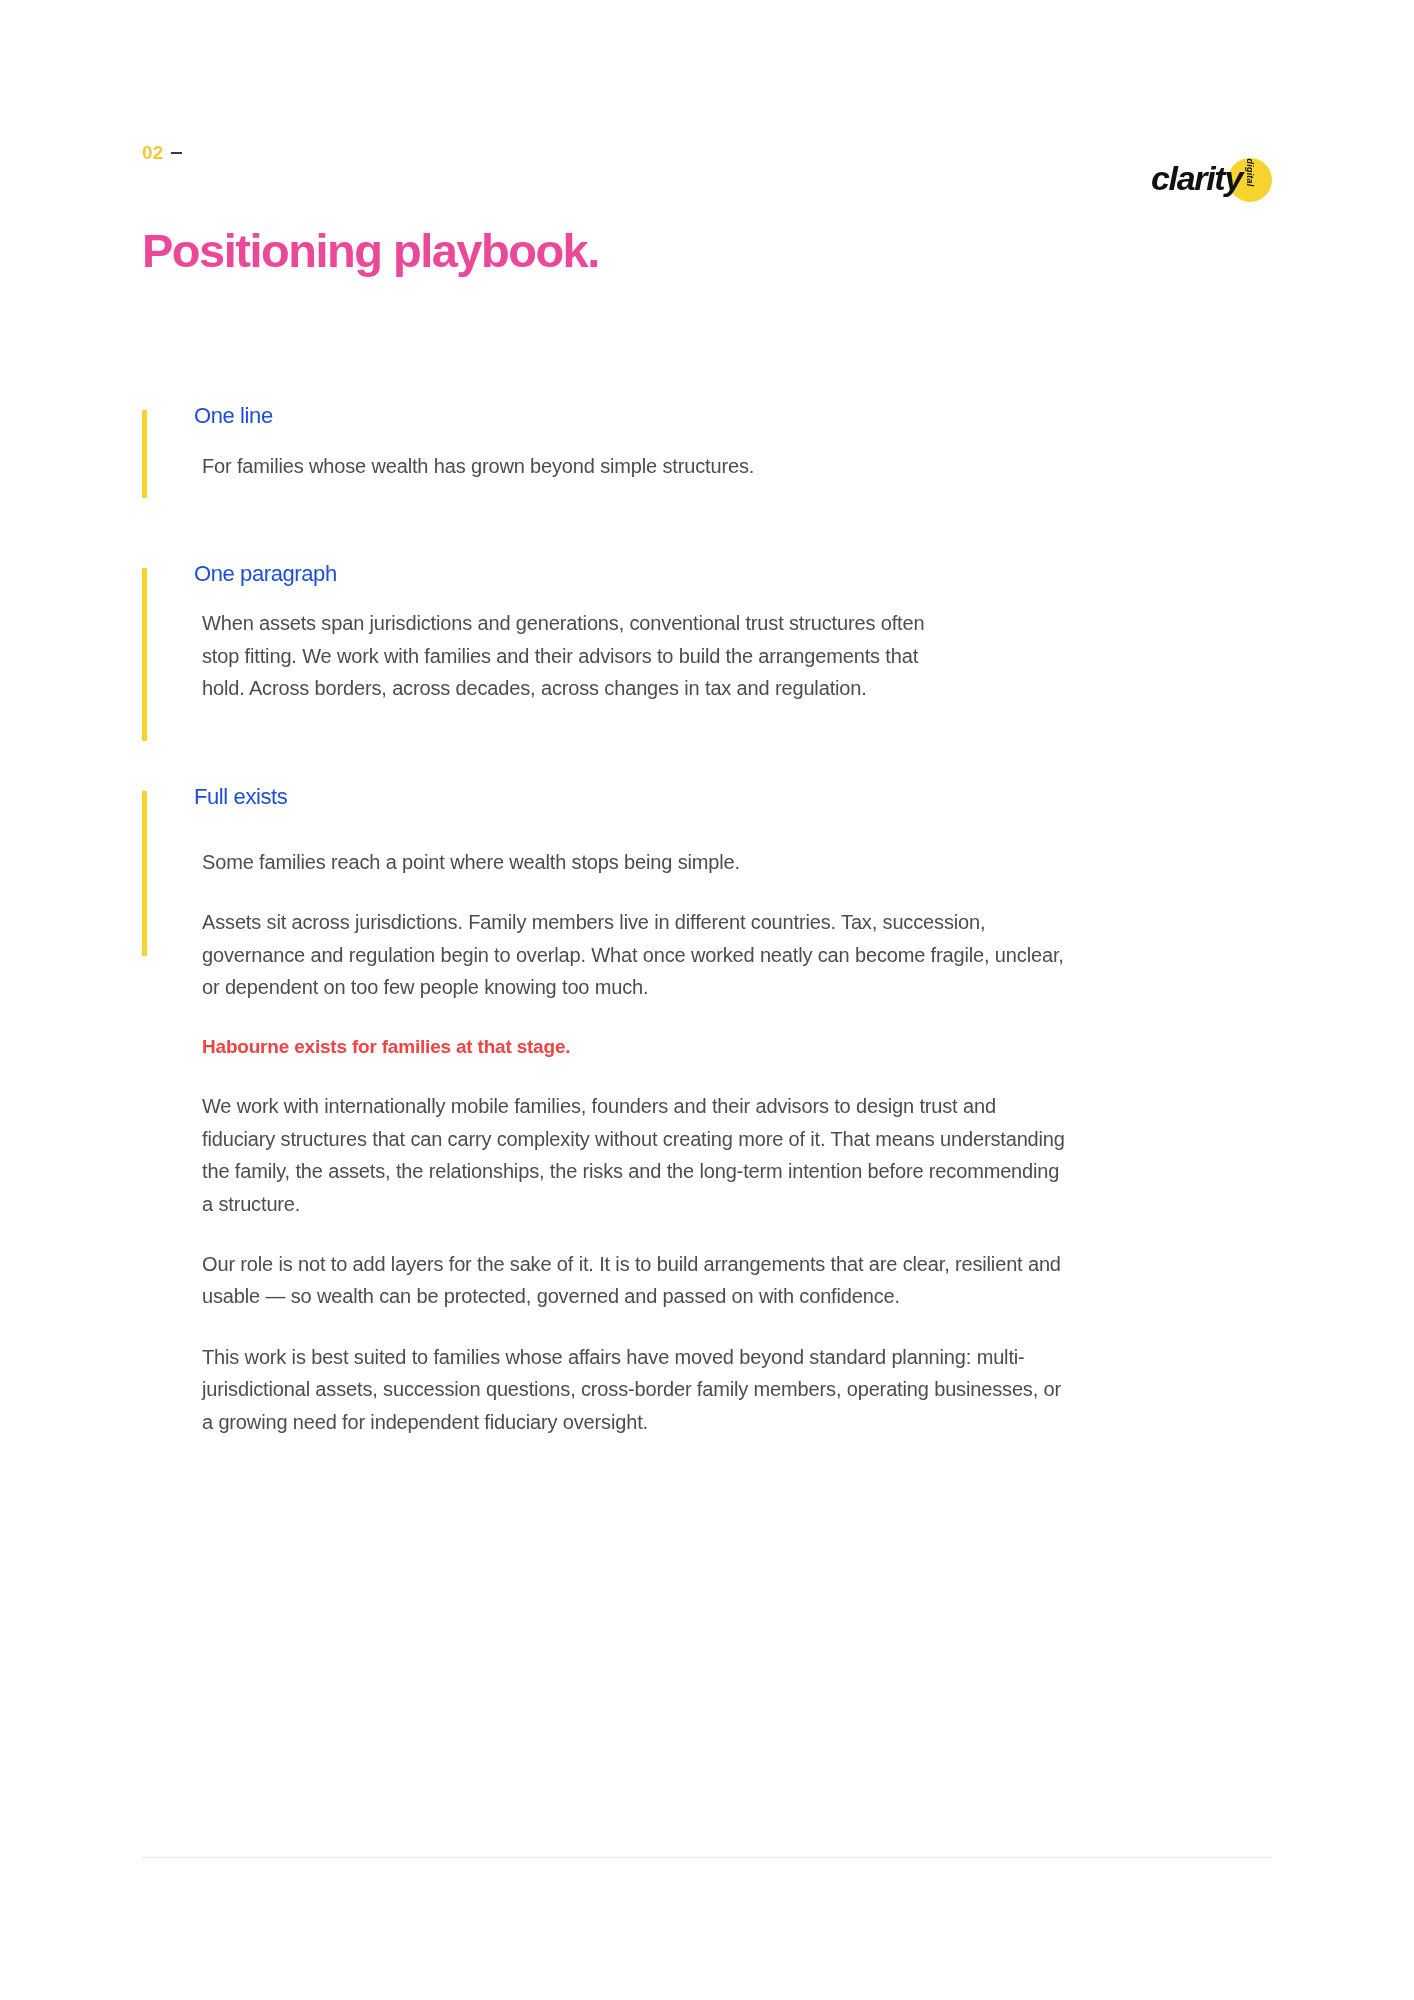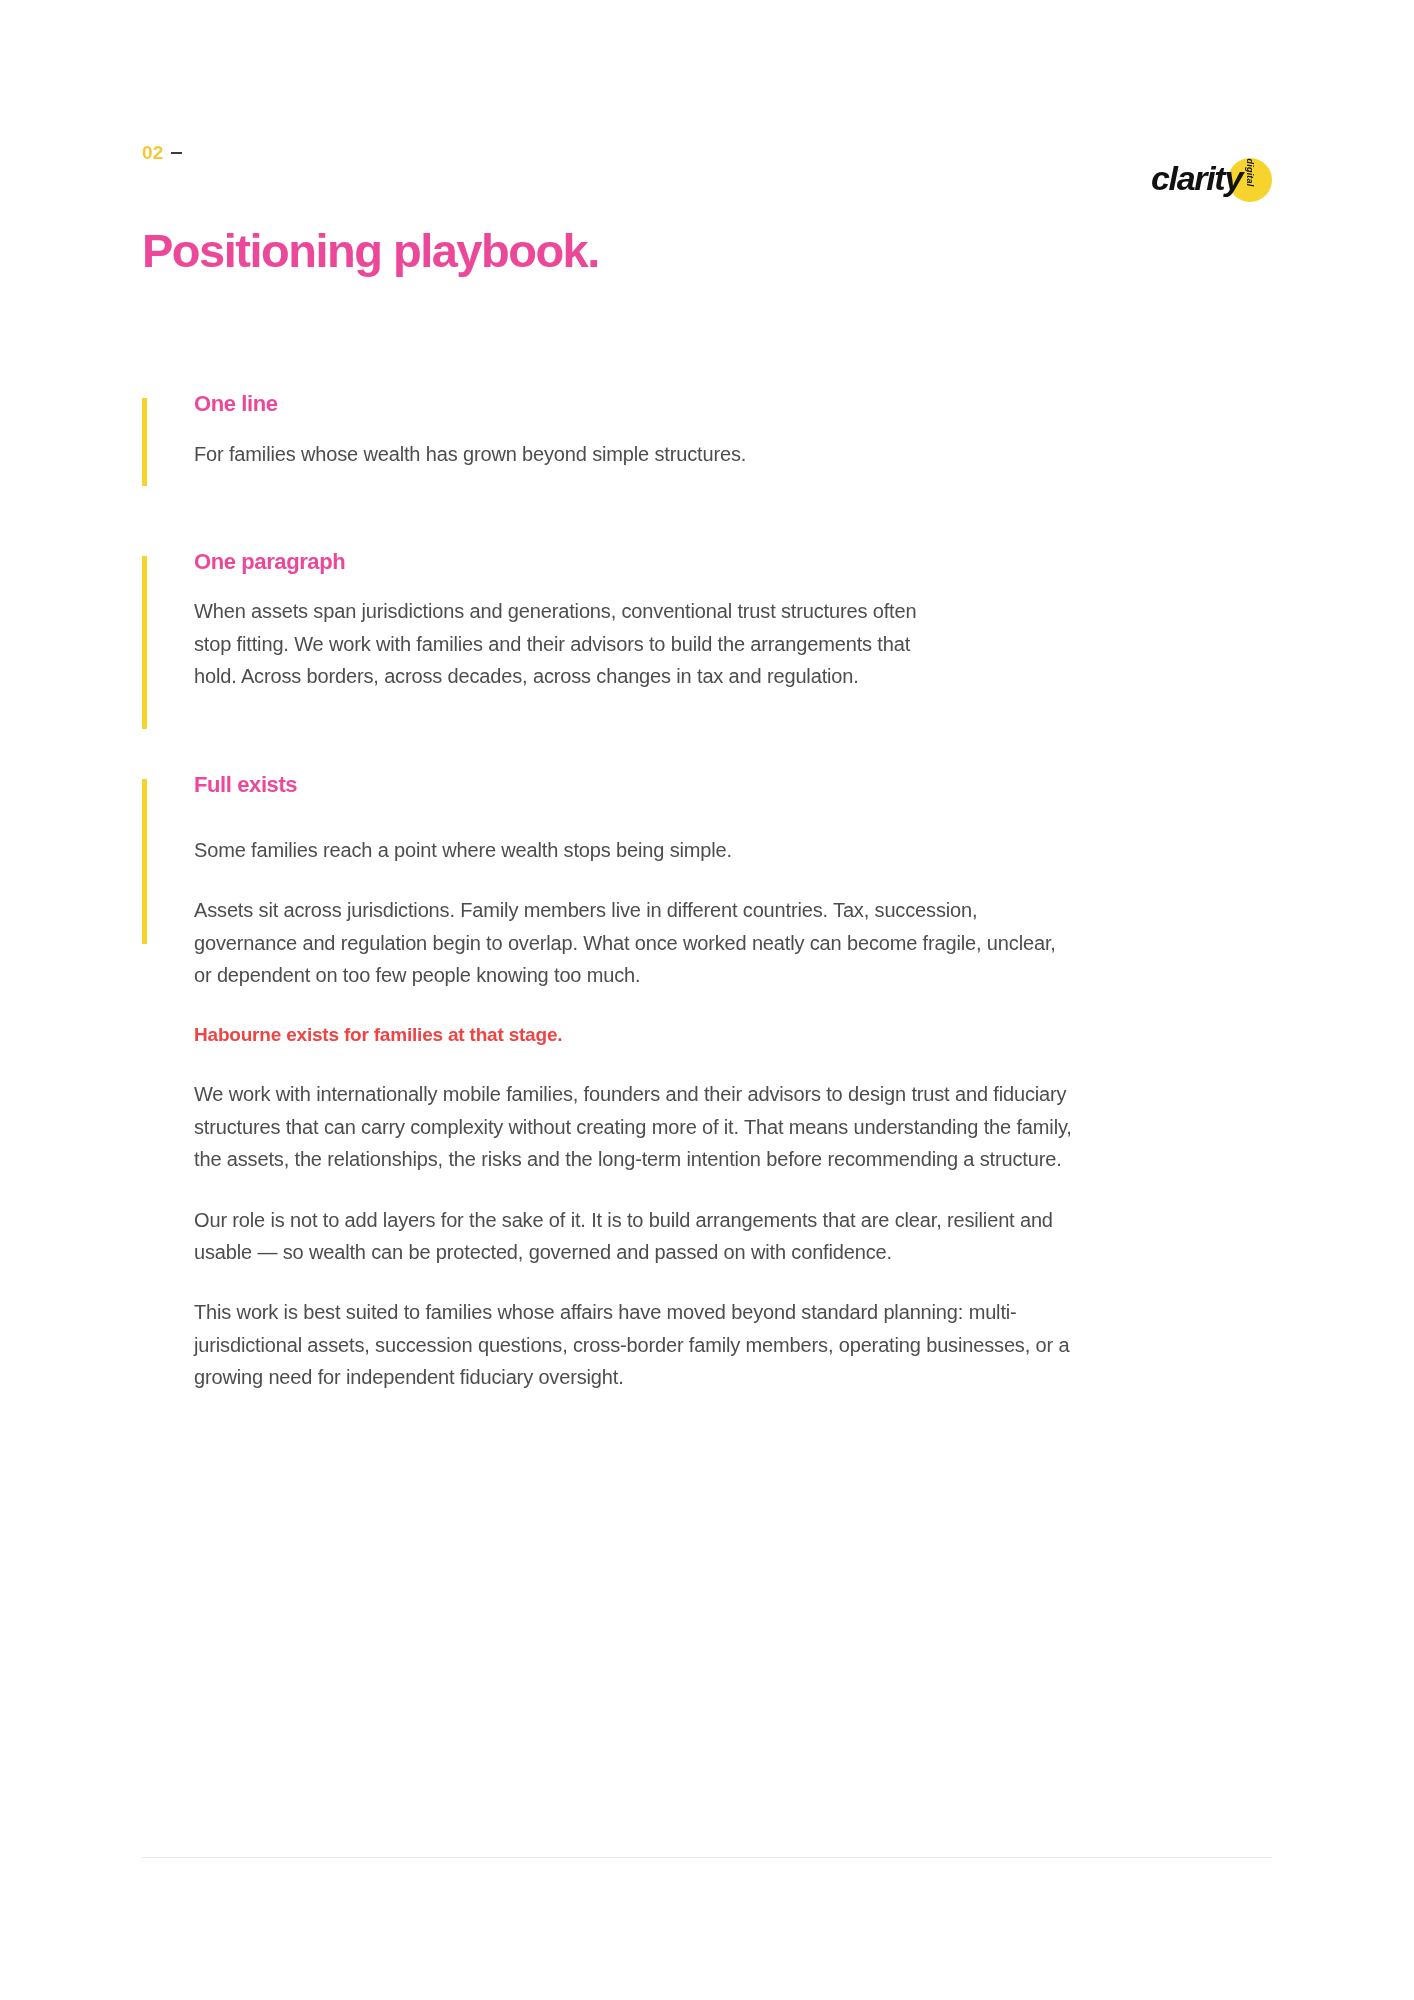--- a/index.html
+++ b/index.html
@@ -143,36 +143,37 @@
     position: absolute;
     left: 0;
     top: 8px;
     width: 5px;
     background: #F7D32E;
     border-radius: 0;
   }
 
   .block-heading {
     font-size: 22px;
-    font-weight: 700;
-    color: #ec4899;
+    font-weight: 400;
+    color: #1d4ed8;
     letter-spacing: -0.4px;
     line-height: 1.25;
     margin-bottom: 20px;
+    margin-top: 12px;
   }
 
   .block-body {
     font-size: 20px;
     color: #4d4d4d;
     line-height: 1.62;
     letter-spacing: -0.15px;
     max-width: 900px;
   }
 
-  .block-body p { margin: 0; }
+  .block-body p { margin: 8px; }
 
   
   #block-one-line { margin-bottom: 78px; }
   #block-one-line .accent-bar { height: 88px; }
   #block-one-line .block-body { max-width: 880px; }
 
   #block-one-paragraph { margin-bottom: 78px; }
   #block-one-paragraph .accent-bar { height: 173px; }
   #block-one-paragraph .block-body { max-width: 760px; }
 

